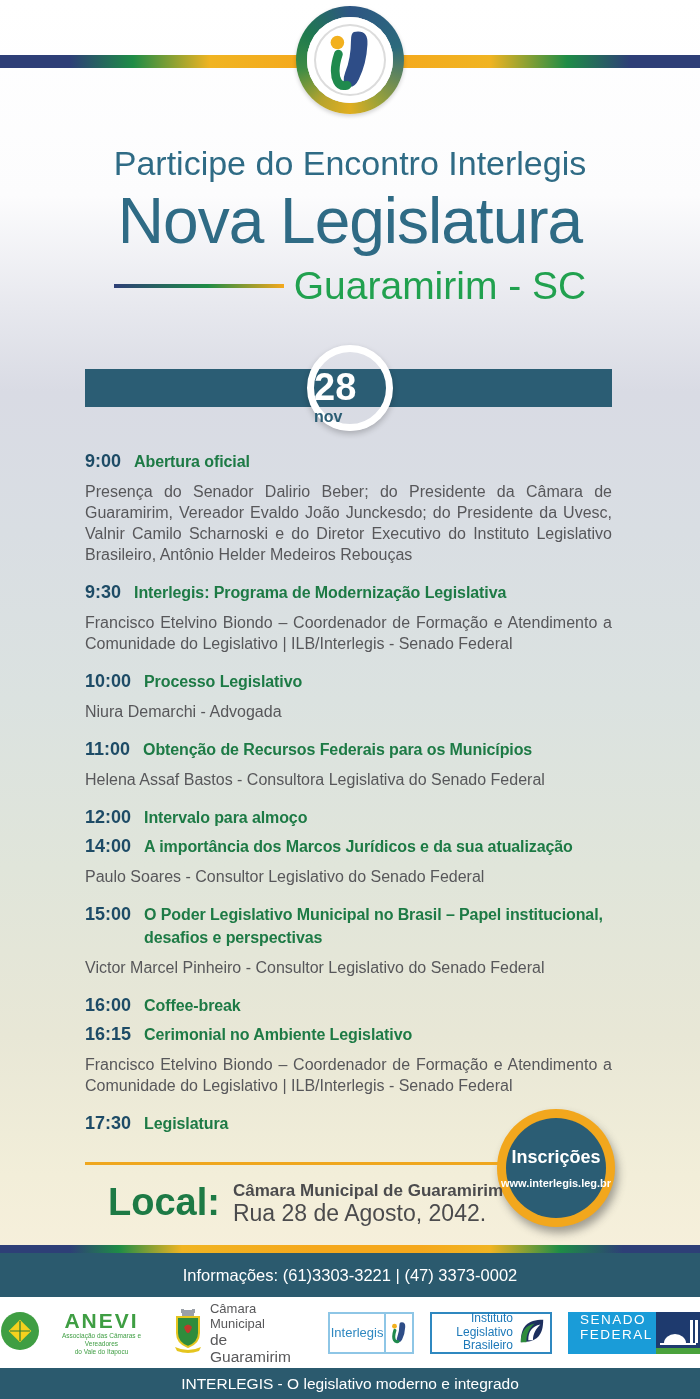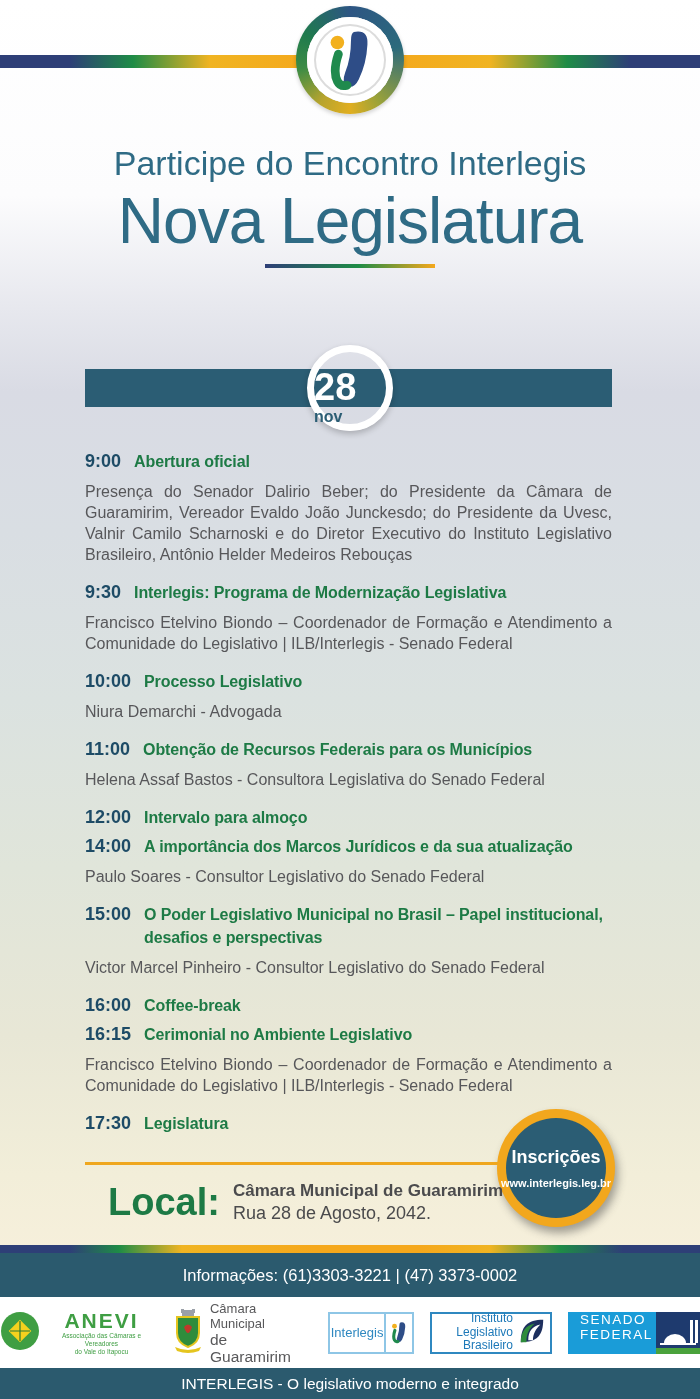--- a/index.html
+++ b/index.html
@@ -50,21 +50,21 @@
     display:flex;align-items:center;justify-content:center;cursor:pointer;}
   .reg-inner{width:100px;height:100px;border-radius:50%;background:#2b5d74;
     display:flex;flex-direction:column;align-items:center;justify-content:center;gap:9px;}
   .reg-label{font-size:18px;font-weight:700;color:#fff;}
   .reg-url{font-size:11px;font-weight:700;color:#fff;}
   
   .venue-line{position:absolute;top:1162px;left:85px;width:413px;height:3px;background:#efa71e;}
   .venue{position:absolute;top:1180px;left:108px;display:flex;align-items:center;gap:13px;}
   .venue-label{font-size:38px;font-weight:700;color:#1d7a45;}
   .venue-name{font-size:17px;font-weight:700;color:#4b4b4d;line-height:22px;}
-  .venue-address{font-size:18px;color:#4b4b4d;line-height:22px;}
+  .venue-address{font-size:23px;color:#4b4b4d;line-height:22px;}
   
   .bottom-gradient{position:absolute;top:1245px;left:0;width:700px;height:8px;
     background:linear-gradient(90deg,#2e3f77 0%,#2e3f77 10%,#1e8c46 17%,#f0b422 26%,
       #f5a81c 45%,#f5a81c 60%,#f0b422 70%,#1e8c46 80%,#2e3f77 89%,#2e3f77 100%);}
   .info-bar{position:absolute;top:1253px;left:0;width:700px;height:44px;background:#2b5a6e;
     color:#fff;font-size:16.5px;line-height:44px;text-align:center;}
   .logos-strip{position:absolute;top:1297px;left:0;width:700px;height:71px;background:#ffffff;
     display:flex;align-items:center;justify-content:center;gap:16px;}
   .tagline-bar{position:absolute;top:1368px;left:0;width:700px;height:31px;background:#2b5a6e;
     color:#fff;font-size:15.5px;line-height:31px;text-align:center;}
@@ -102,20 +102,21 @@
         <circle cx="13" cy="14" r="7" fill="#f2b01e"></circle>
       </svg>
     </div>
   </div>
 
   <div class="title-block">
     <div class="title1">Participe do Encontro Interlegis</div>
     <div class="title2">Nova Legislatura</div>
     <div class="city-row">
       <span class="city-line"></span>
+      <span class="city-text">Guaramirim - SC</span>
     </div>
   </div>
 
   <div class="date-bar"></div>
   <div class="date-circle">
     <span class="date-day">28</span>
     <span class="date-month">nov</span>
   </div>
 
   <div class="schedule">

